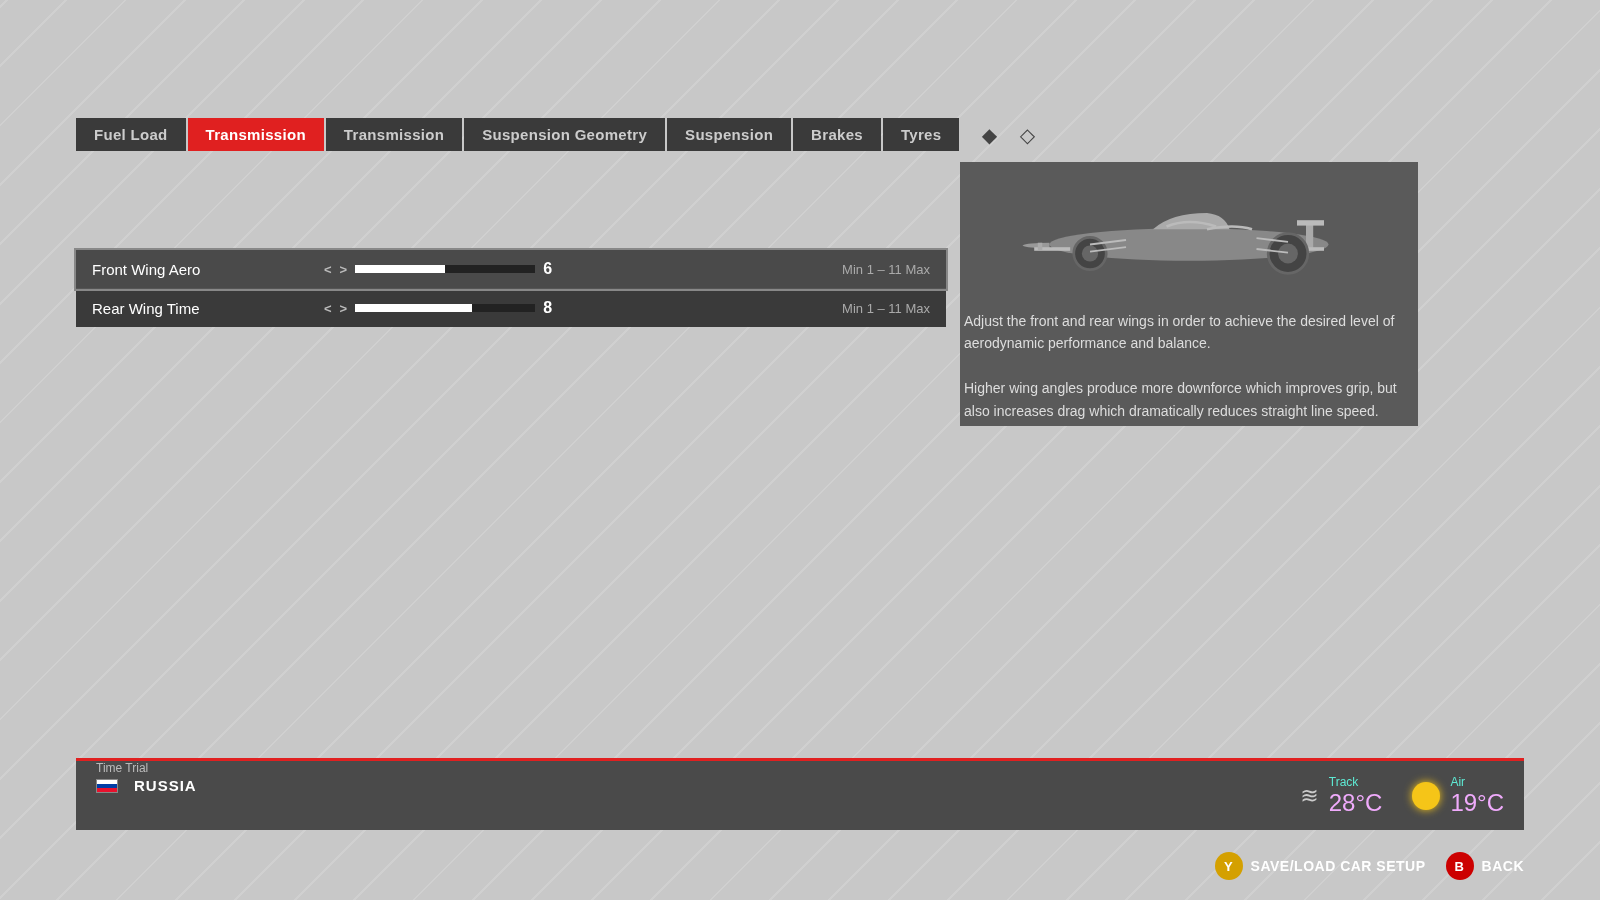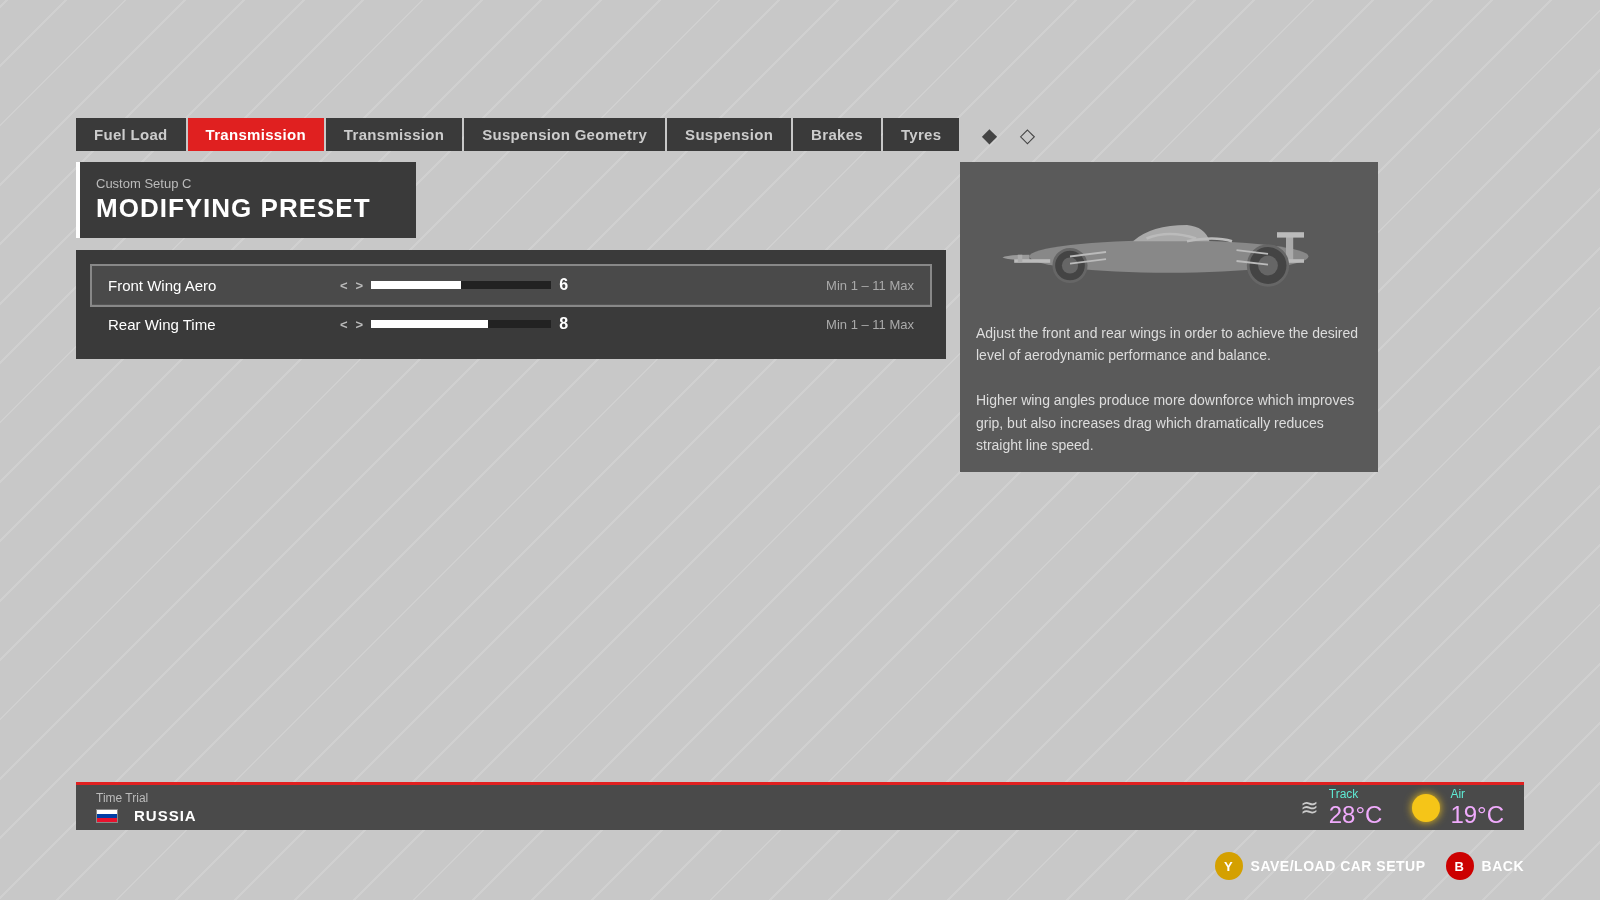--- a/index.html
+++ b/index.html
@@ -109,21 +109,21 @@
       text-transform: uppercase;
     }
 
     
     .settings-panel {
       position: absolute;
       top: 250px;
       left: 76px;
       width: 870px;
       background: #3a3a3a;
-      padding: 16px;
+      padding: 0;
     }
 
     .setting-row {
       display: flex;
       align-items: center;
       padding: 10px 16px;
       border-bottom: 1px solid #555;
       gap: 12px;
     }
 
@@ -182,23 +182,23 @@
       margin-left: auto;
       font-size: 13px;
       color: #aaa;
     }
 
     
     .info-panel {
       position: absolute;
       top: 162px;
       left: 960px;
-      width: 418px;
+      width: 458px;
       background: #5a5a5a;
-      padding: 16px;
+      padding: 4px;
     }
 
     .car-illustration {
       width: 100%;
       height: 130px;
       display: flex;
       align-items: center;
       justify-content: center;
       margin-bottom: 14px;
     }
@@ -208,24 +208,23 @@
       color: #ddd;
       line-height: 1.6;
     }
 
     
     .bottom-bar {
       position: absolute;
       bottom: 70px;
       left: 76px;
       right: 76px;
-      height: 48px;
+      height: 72px;
       background: #4a4a4a;
       display: flex;
-      align-items: center;
       border-top: 3px solid #e02020;
     }
 
     .bottom-left {
       padding: 0 20px;
       flex: 1;
     }
 
     .session-type {
       font-size: 12px;
@@ -361,24 +360,20 @@
     <button class="nav-tab">Suspension Geometry</button>
     <button class="nav-tab">Suspension</button>
     <button class="nav-tab">Brakes</button>
     <button class="nav-tab">Tyres</button>
     <div class="nav-icons">
       <button class="nav-icon-btn">◆</button>
       <button class="nav-icon-btn">◇</button>
     </div>
   </nav>
 
-  <div class="preset-box">
-    <div class="preset-subtitle">Custom Setup  C</div>
-    <div class="preset-title">MODIFYING PRESET</div>
-  </div>
 
   <div class="settings-panel">
 
     <div class="setting-row active-row">
       <span class="setting-label">Front Wing Aero</span>
       <div class="setting-controls">
         <span class="arrow-left">&lt;</span>
         <span class="arrow-right">&gt;</span>
         <div class="slider-track">
           <div class="slider-fill" style="width: 50%;"></div>

